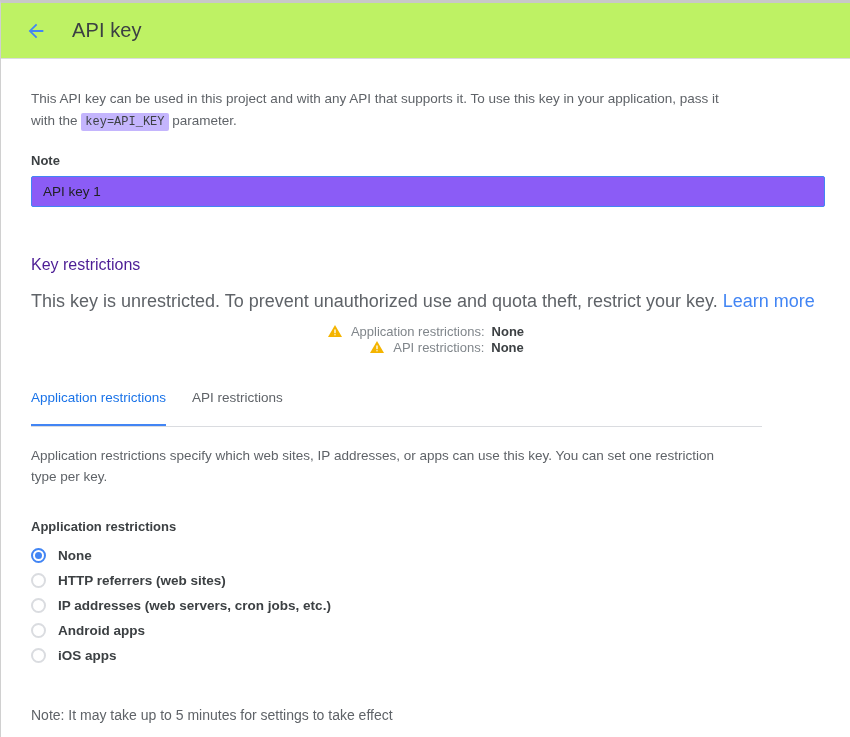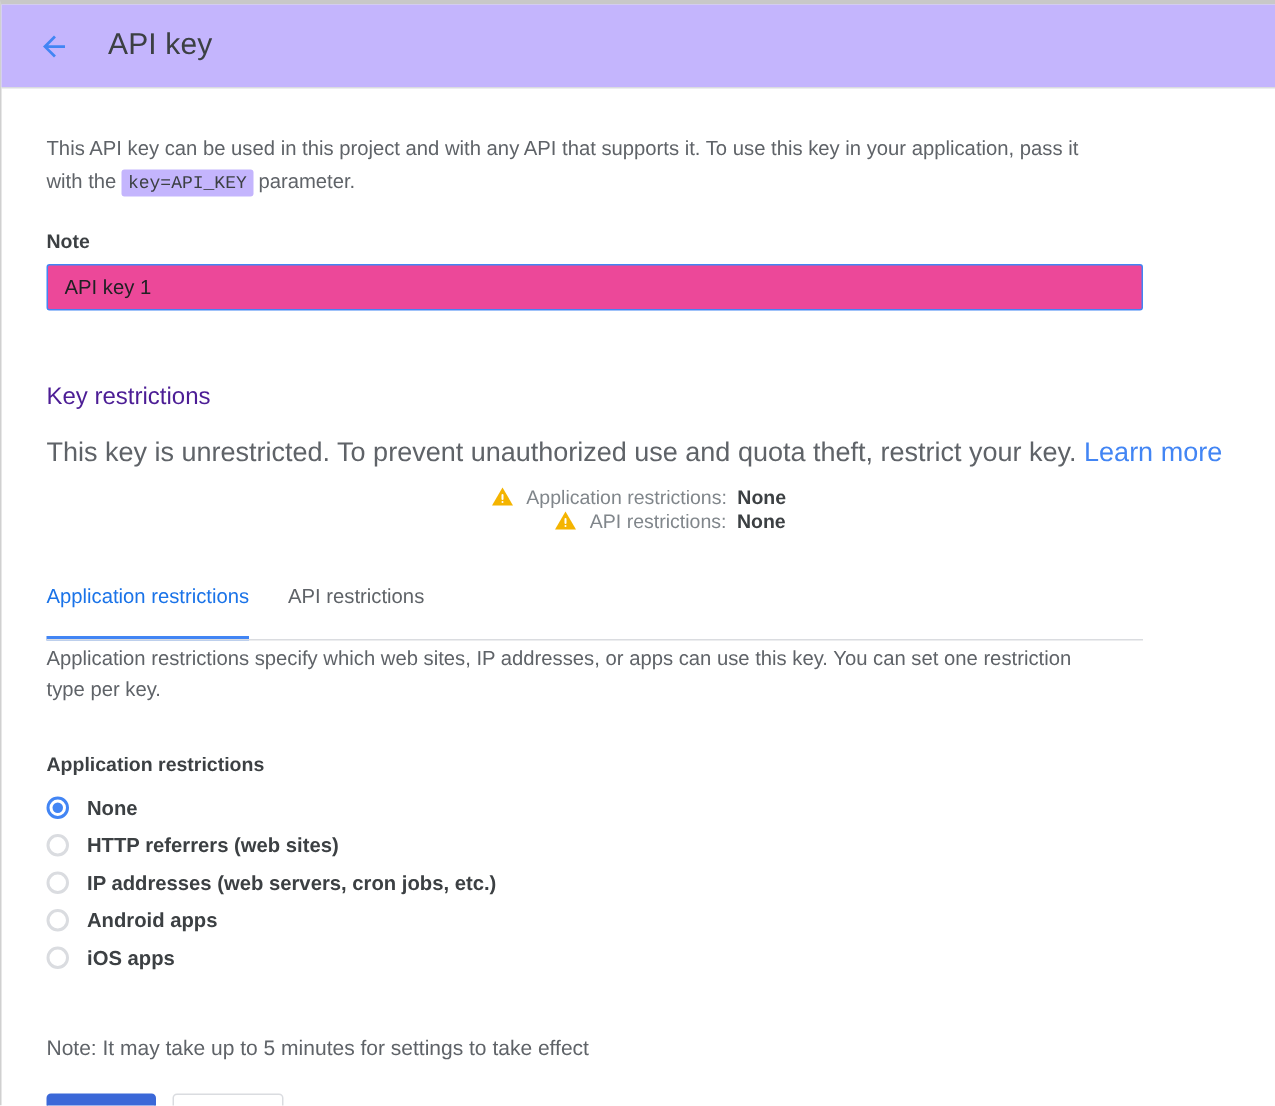--- a/index.html
+++ b/index.html
@@ -26,21 +26,21 @@
     border-left: 1px solid #d0d0d0;
   }
 
   
   .header {
     height: 55px;
     display: flex;
     align-items: center;
     padding-left: 22px;
     box-sizing: border-box;
-    background: #c4b5fd;
+    background: #bef264;
   }
   .back-arrow {
     width: 26px;
     height: 26px;
     display: flex;
     align-items: center;
     justify-content: center;
     cursor: pointer;
     flex: none;
   }
@@ -83,30 +83,30 @@
 
   .field-label {
     font-size: 13px;
     font-weight: bold;
     color: #3c4043;
     margin-top: 20px;
     margin-bottom: 8px;
   }
   .text-input {
     box-sizing: border-box;
-    width: 731px;
+    width: 794px;
     height: 31px;
     border: 1px solid #4285f4;
     border-radius: 2px;
     font-family: "Liberation Sans", sans-serif;
     font-size: 13.5px;
     color: #202124;
     padding: 1px 11px;
     outline: none;
-    background: #ec4899;
+    background: #8b5cf6;
   }
 
   .section-title {
     font-size: 16px;
     color: #4c1d95;
     margin-top: 49px;
     margin-bottom: 0;
     font-weight: normal;
   }
 
@@ -179,21 +179,21 @@
     position: absolute;
     left: 0; right: 0; bottom: 0;
     height: 3px;
     background: #4285f4;
   }
 
   .tab-desc {
     font-size: 13.5px;
     color: #5f6368;
     line-height: 21px;
-    margin-top: 1px;
+    margin-top: 18px;
     max-width: 690px;
   }
 
   .group-label {
     font-size: 13px;
     font-weight: bold;
     color: #3c4043;
     margin-top: 32px;
     margin-bottom: 9px;
   }

